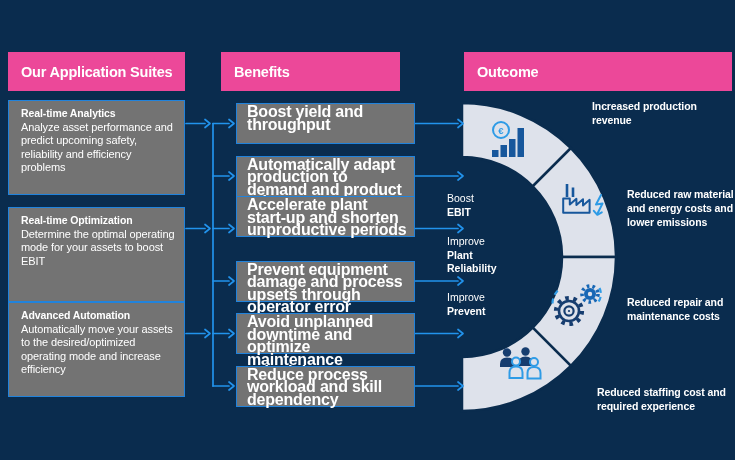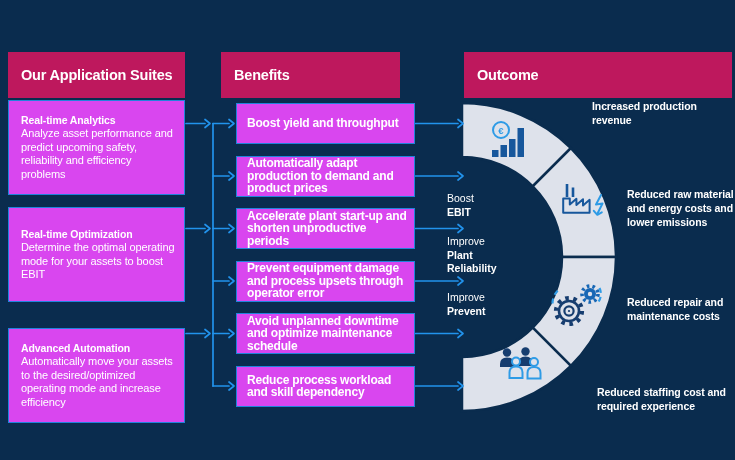--- a/index.html
+++ b/index.html
@@ -4,35 +4,35 @@
 <style>
   html,body{margin:0;padding:0;background:#0A2C4E;}
   .stage{
     position:relative;width:735px;height:460px;overflow:hidden;
     background:#0A2C4E;
     font-family:"Liberation Sans",sans-serif;
     color:#fff;
   }
   .layer{position:absolute;left:0;top:0;z-index:1;}
   .hdr{
-    position:absolute;top:52px;height:46px;background:#be185d;
+    position:absolute;top:52px;height:39px;background:#ec4899;
     display:flex;align-items:center;box-sizing:border-box;
     padding-left:13px;font-size:14.5px;font-weight:bold;letter-spacing:-0.2px;
     z-index:2;
   }
   .card{
-    position:absolute;box-sizing:border-box;background:#d946ef;
+    position:absolute;box-sizing:border-box;background:#737373;
     border:1.5px solid #2183DC;z-index:2;
-    display:flex;flex-direction:column;justify-content:center;
+    display:flex;flex-direction:column;
   }
   .suite{left:8px;width:177px;height:95px;padding:6px 8px 6px 12px;}
   .suite .t{font-size:10.5px;font-weight:bold;line-height:13.5px;letter-spacing:-0.1px;}
   .suite .b{font-size:11px;line-height:13.5px;letter-spacing:-0.1px;}
   .benefit{left:236px;width:179px;height:41px;padding:2px 5px 2px 10px;}
-  .benefit .t{font-size:12px;font-weight:bold;line-height:12.5px;letter-spacing:-0.2px;}
+  .benefit .t{font-size:16px;font-weight:bold;line-height:12.5px;letter-spacing:-0.2px;}
   .out-label{
     position:absolute;z-index:2;font-size:10.5px;font-weight:bold;
     line-height:14px;letter-spacing:-0.1px;
   }
   .ctr{position:absolute;left:447px;z-index:2;font-size:10.5px;line-height:13.5px;width:64px;}
   .ctr .lead{font-weight:normal;}
   .ctr .emph{font-weight:bold;}
 </style>
 </head>
 <body>
@@ -140,32 +140,32 @@
   <div class="hdr" style="left:464px;width:268px;">Outcome</div>
 
   <div class="card suite" style="top:100px;">
     <div class="t">Real-time Analytics</div>
     <div class="b">Analyze asset performance and predict upcoming safety, reliability and efficiency problems</div>
   </div>
   <div class="card suite" style="top:207px;">
     <div class="t">Real-time Optimization</div>
     <div class="b">Determine the optimal operating mode for your assets to boost EBIT</div>
   </div>
-  <div class="card suite" style="top:328px;">
+  <div class="card suite" style="top:302px;">
     <div class="t">Advanced Automation</div>
     <div class="b">Automatically move your assets to the desired/optimized operating mode and increase efficiency</div>
   </div>
 
   <div class="card benefit" style="top:103px;">
     <div class="t">Boost yield and throughput</div>
   </div>
   <div class="card benefit" style="top:155.5px;">
     <div class="t">Automatically adapt production to demand and product prices</div>
   </div>
-  <div class="card benefit" style="top:208px;">
+  <div class="card benefit" style="top:196px;">
     <div class="t">Accelerate plant start-up and shorten unproductive periods</div>
   </div>
   <div class="card benefit" style="top:260.5px;">
     <div class="t">Prevent equipment damage and process upsets through operator error</div>
   </div>
   <div class="card benefit" style="top:313px;">
     <div class="t">Avoid unplanned downtime and optimize maintenance schedule</div>
   </div>
   <div class="card benefit" style="top:365.5px;">
     <div class="t">Reduce process workload and skill dependency</div>

